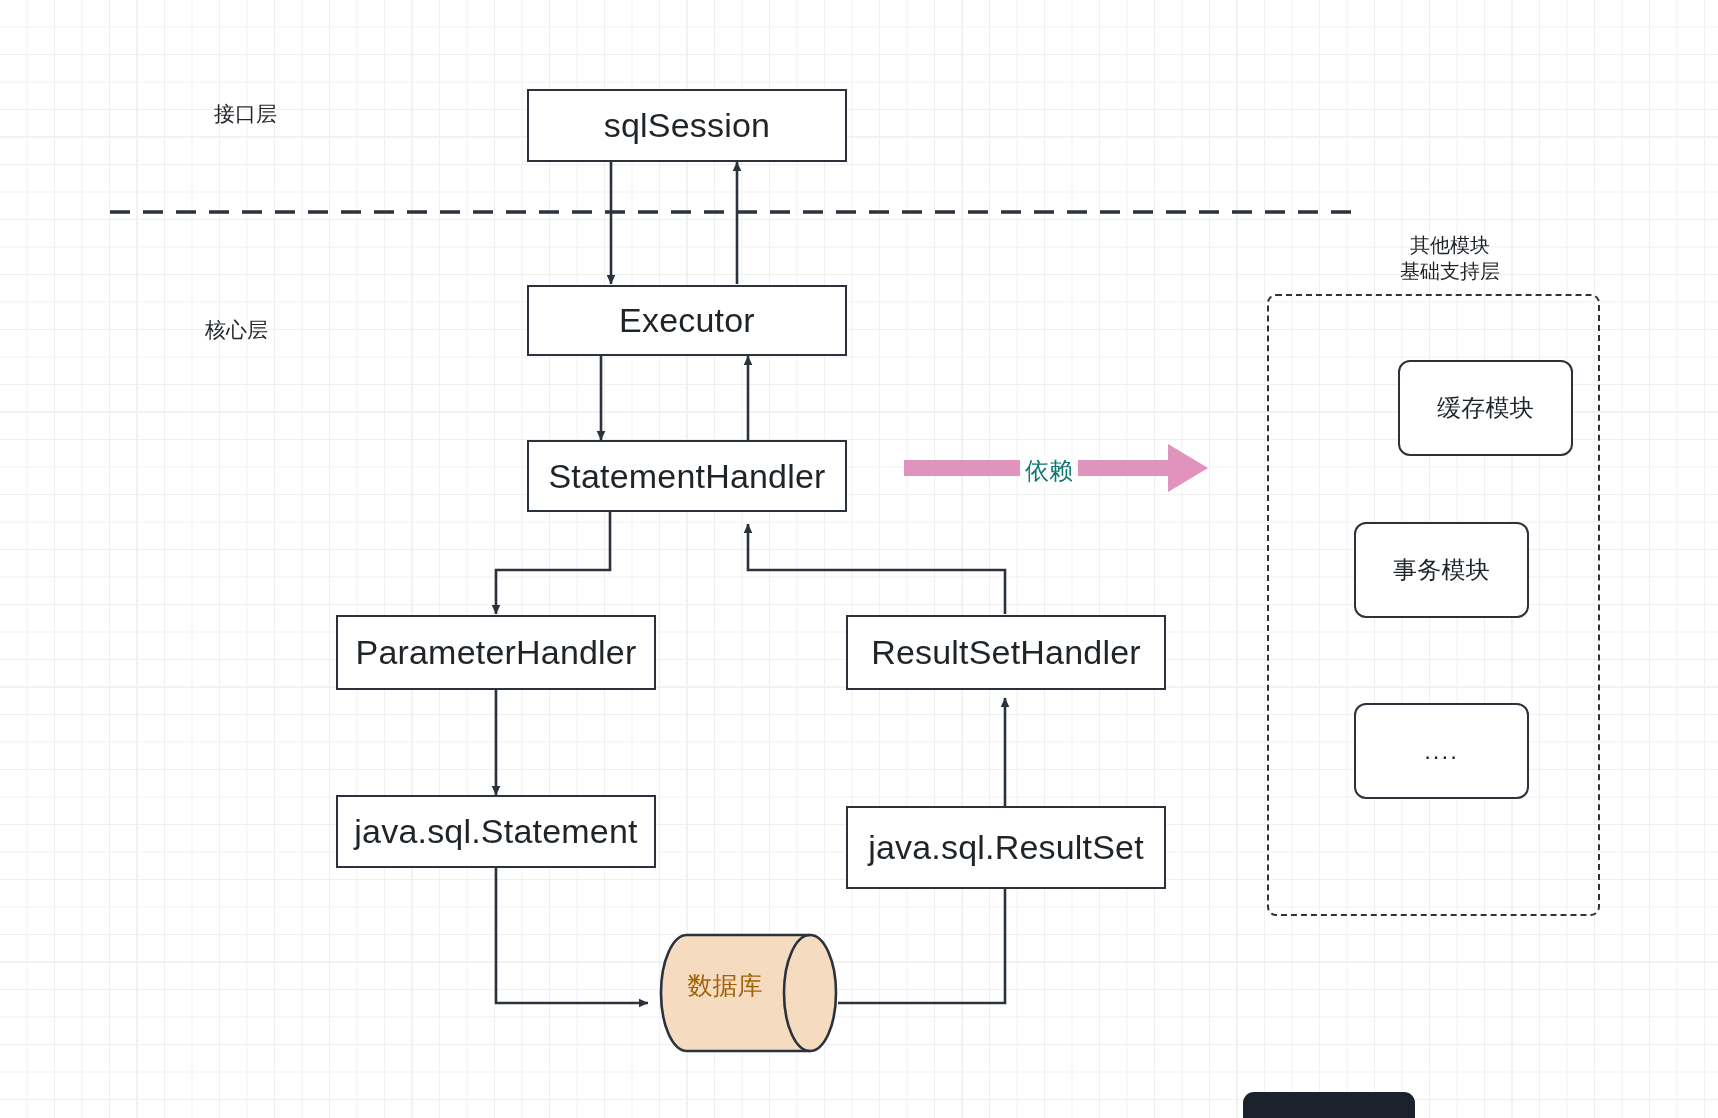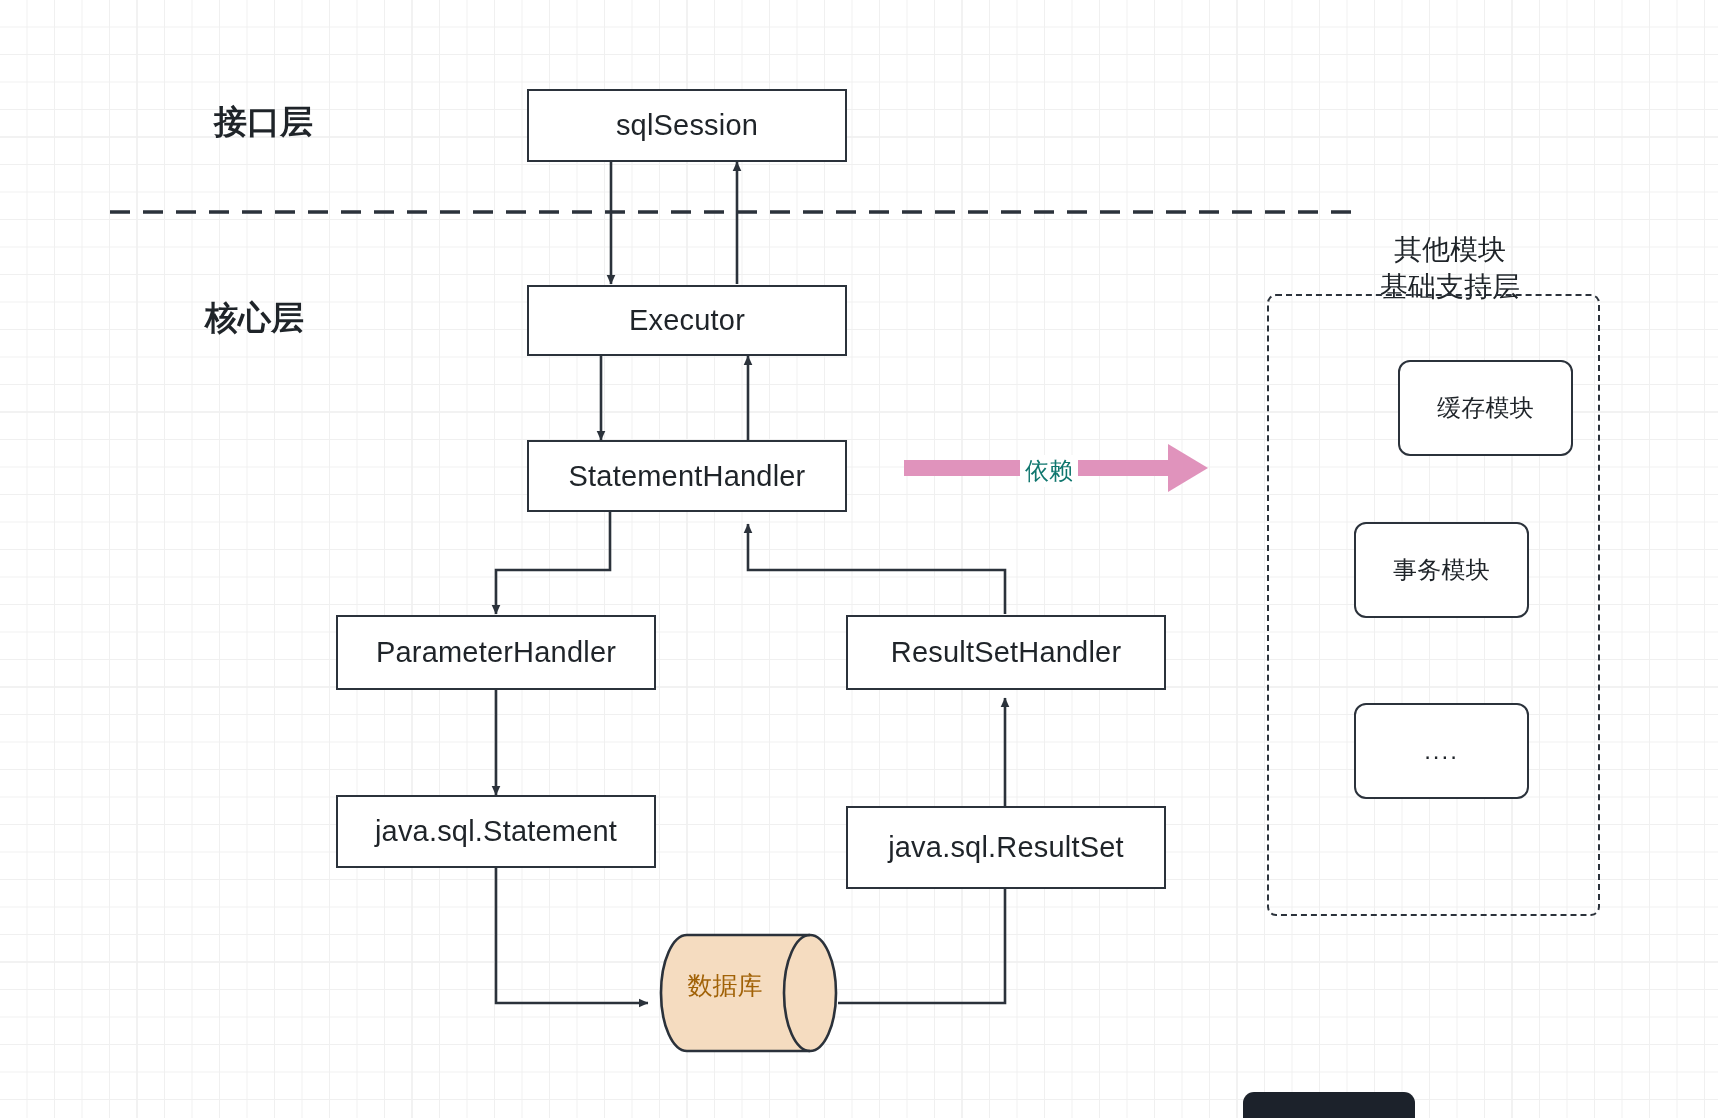--- a/index.html
+++ b/index.html
@@ -26,36 +26,35 @@
     background-position:-1px -1px,-1px -1px,-1px -1px,-1px -1px;
   }
   .svg-layer{position:absolute;left:0;top:0;width:1718px;height:1118px;}
   .node{
     position:absolute;
     box-sizing:border-box;
     background:#ffffff;
     border:2.2px solid #2b323b;
     display:flex;align-items:center;justify-content:center;
     color:#1f2429;
-    font-size:29px;
+    font-size:34px;
     letter-spacing:.2px;
     white-space:nowrap;
   }
   .node.rounded{border-radius:12px;}
   .layer-label{
     position:absolute;
     color:#1f2429;
-    font-size:33px;
+    font-size:21px;
     white-space:nowrap;
-    font-weight:bold;
   }
   .group-title{
     position:absolute;
     color:#1f2429;
-    font-size:28px;
+    font-size:20px;
     text-align:center;
     line-height:1.32;
     white-space:nowrap;
   }
   .dashed-group{
     position:absolute;
     box-sizing:border-box;
     border:2.6px dashed #2b323b;
     border-radius:9px;
     background:transparent;
@@ -126,21 +125,21 @@
 
   <g>
     <rect x="904" y="460" width="214" height="16" fill="#e093bc"></rect>
     <rect x="1028" y="460" width="150" height="16" fill="#e093bc"></rect>
     <path d="M1168,444 L1208,468 L1168,492 Z" fill="#e093bc"></path>
   </g>
 </svg>
 
 <div class="layer-label" style="left:214px;top:100px;">接口层</div>
 
-<div class="layer-label" style="left:205px;top:296px;text-align:right;">核心层</div>
+<div class="layer-label" style="left:205px;top:316px;text-align:right;">核心层</div>
 
 <div class="node" style="left:527px;top:89px;width:320px;height:73px;">
   <span>sqlSession</span>
 </div>
 
 <div class="node" style="left:527px;top:285px;width:320px;height:71px;">
   <span>Executor</span>
 </div>
 
 <div class="node" style="left:527px;top:440px;width:320px;height:72px;">

